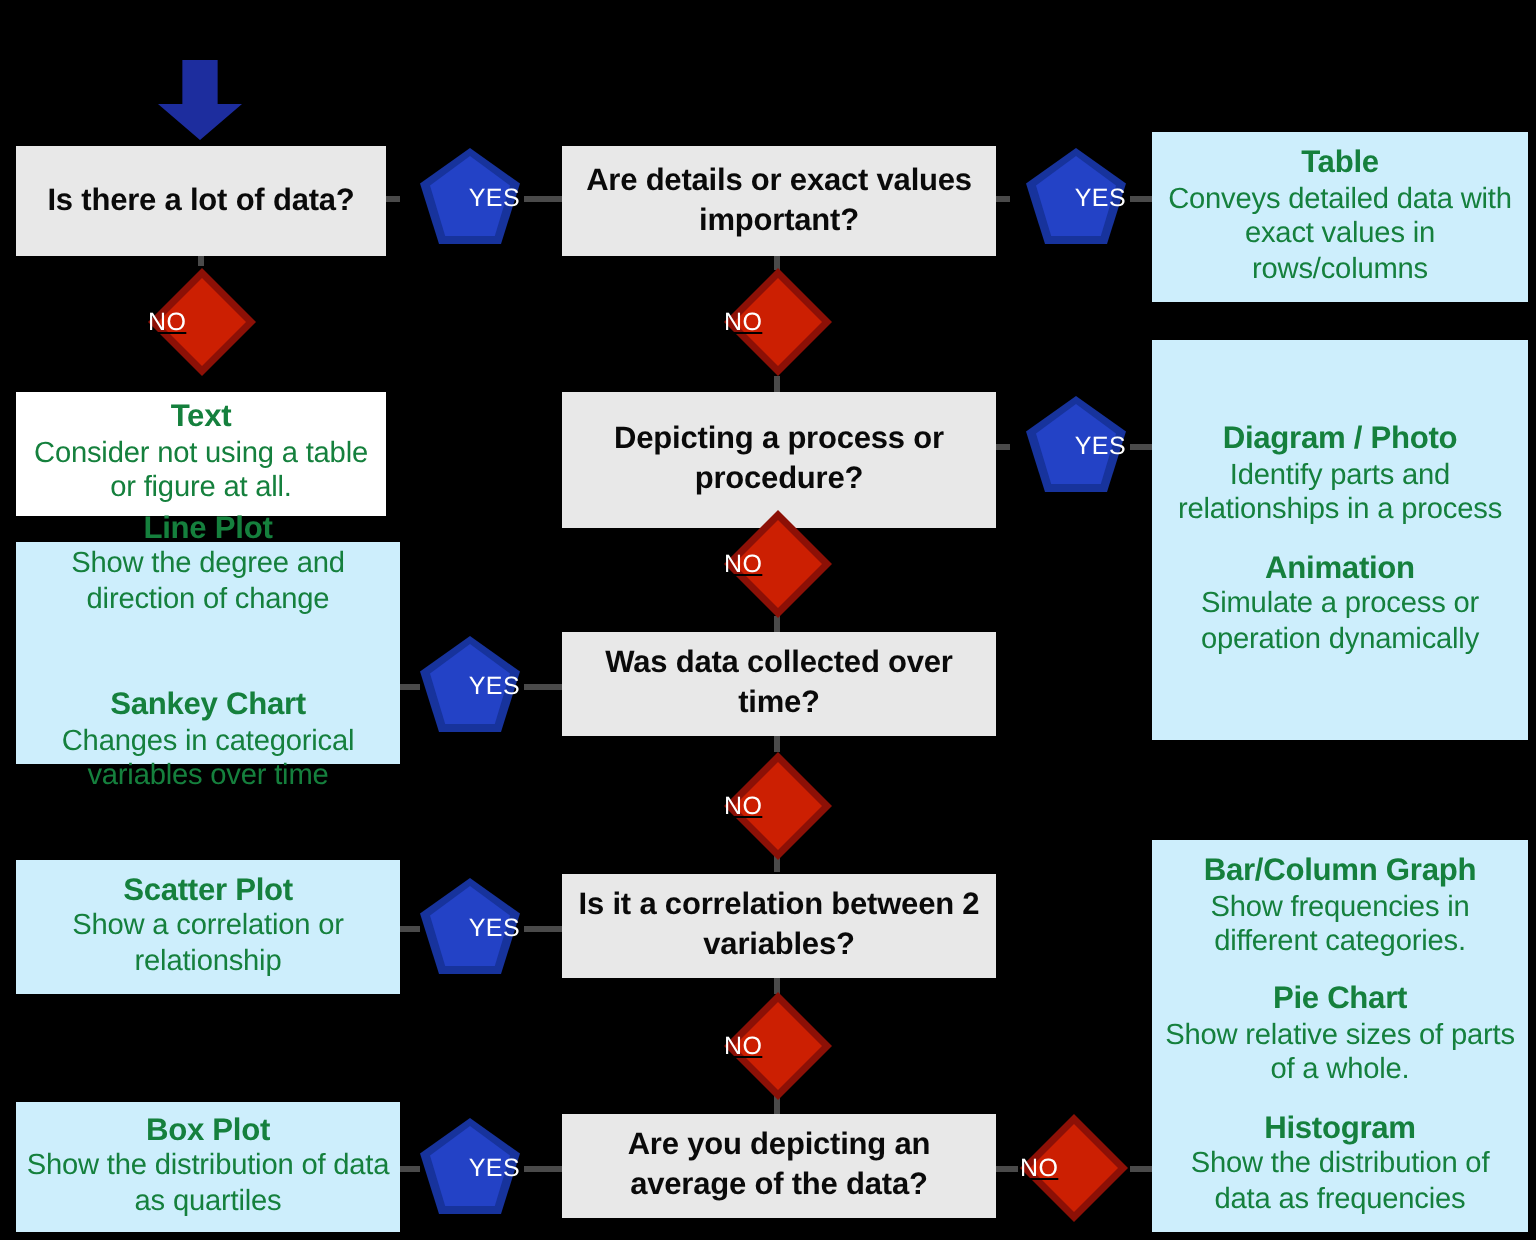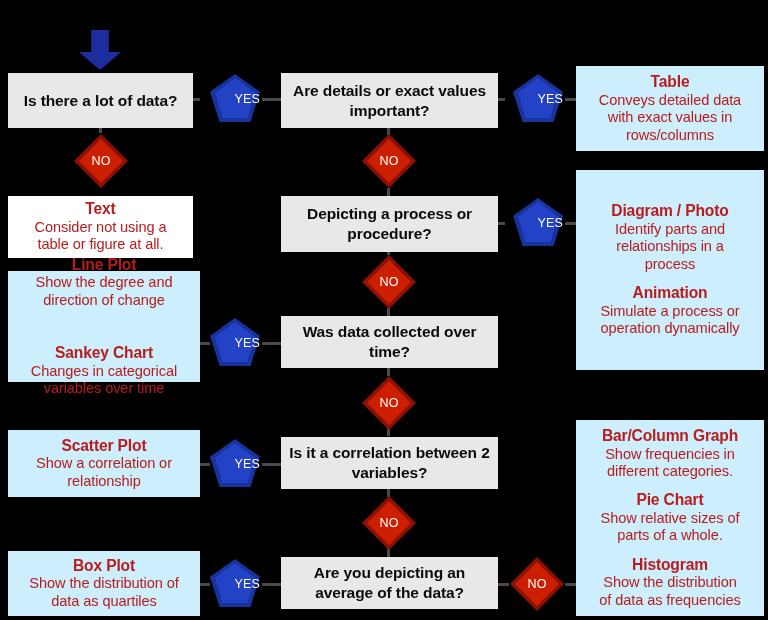--- a/index.html
+++ b/index.html
@@ -32,27 +32,27 @@
     justify-content: center;
     padding: 4px 6px;
     box-sizing: border-box;
     letter-spacing: -0.1px;
   }
 
   
   .abox {
     position: absolute;
     background: #cdeefc;
-    color: #b91c1c;
+    color: #15803d;
     text-align: center;
     display: flex;
     flex-direction: column;
     align-items: center;
     justify-content: center;
-    padding: 4px 20px;
+    padding: 4px 5px;
     box-sizing: border-box;
     font-size: 14.6px;
     line-height: 1.2;
   }
   .abox.white { background: #ffffff; }
   .abox .grp { width: 100%; }
   .abox .grp + .grp { margin-top: 11px; }
   .abox .hd {
     font-weight: bold;
     font-size: 15.6px;
@@ -97,21 +97,22 @@
     margin-top: 2px;
   }
 
   
   .diam {
     position: absolute;
     width: 54px;
     height: 54px;
     display: flex;
     align-items: center;
-    justify-content: center;
+    justify-content: flex-start;
+    text-decoration: underline;
   }
   .diam .shape {
     position: absolute;
     inset: 0;
     background: #8c1006;
     clip-path: polygon(50% 0%, 100% 50%, 50% 100%, 0% 50%);
   }
   .diam .shape-inner {
     position: absolute;
     left: 5px; right: 5px; top: 5px; bottom: 5px;
@@ -179,21 +180,21 @@
   <div class="stub" style="left:565px; top:583px; width:12px; height:3px;"></div>
 
   <div class="qbox" style="left:8px; top:73px; width:185px; height:55px;">
     <span>Is there a lot of data?</span>
   </div>
 
   <div class="qbox" style="left:281px; top:73px; width:217px; height:55px;">
     <span>Are details or exact values important?</span>
   </div>
 
-  <div class="qbox" style="left:281px; top:196px; width:217px; height:56px;">
+  <div class="qbox" style="left:281px; top:196px; width:217px; height:68px;">
     <span>Depicting a process or procedure?</span>
   </div>
 
   <div class="qbox" style="left:281px; top:316px; width:217px; height:52px;">
     <span>Was data collected over time?</span>
   </div>
 
   <div class="qbox" style="left:281px; top:437px; width:217px; height:52px;">
     <span>Is it a correlation between 2 variables?</span>
   </div>

